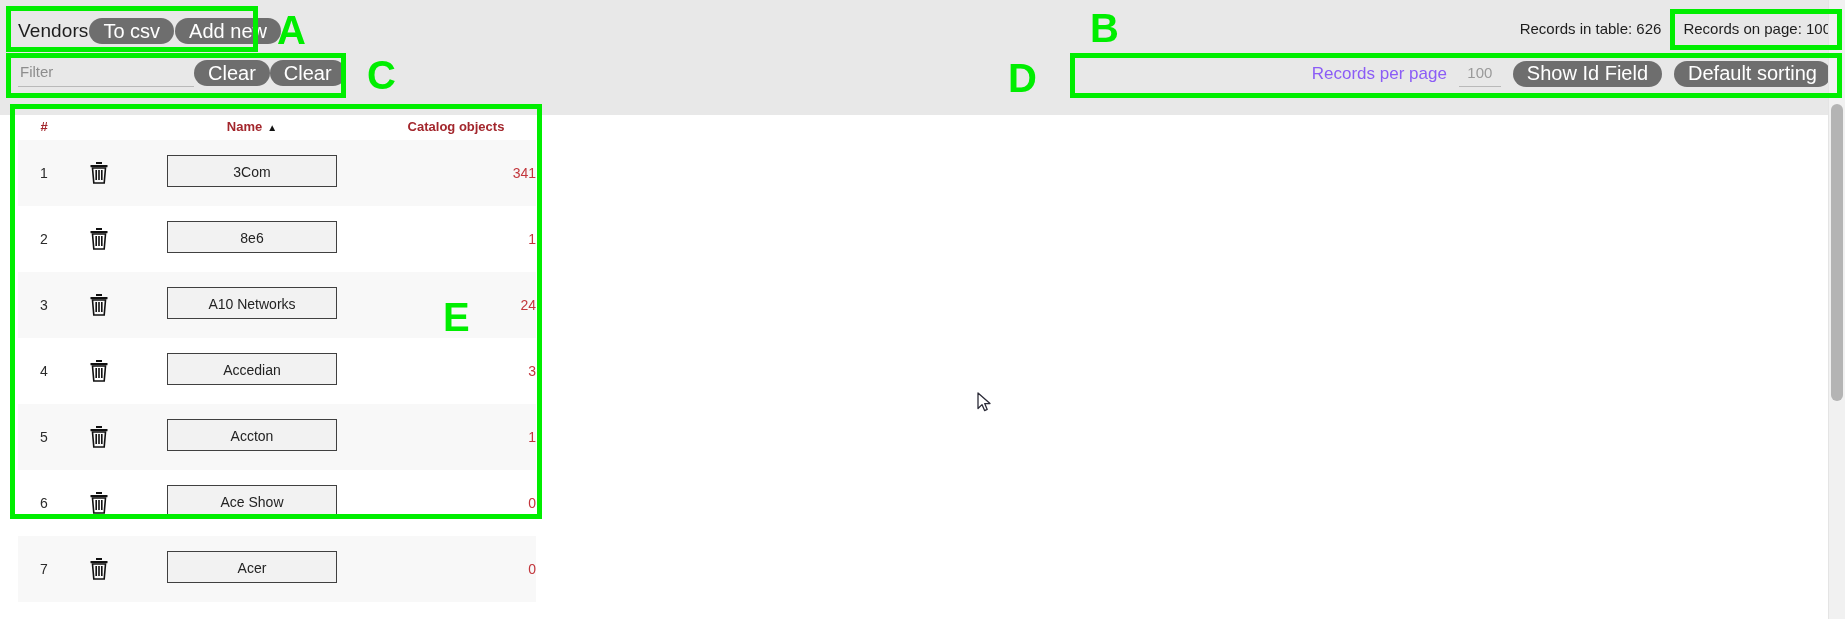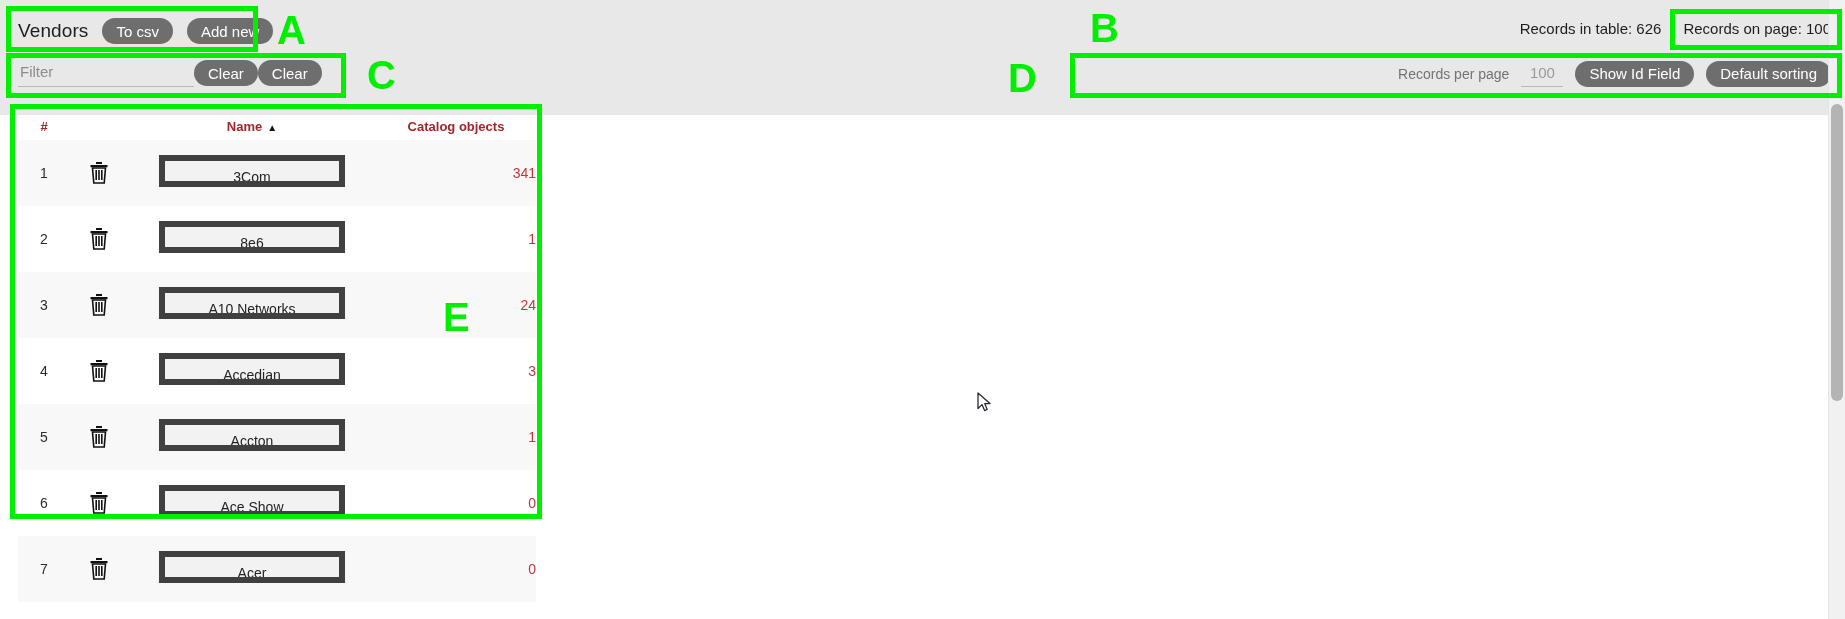--- a/index.html
+++ b/index.html
@@ -28,38 +28,38 @@
     height: 115px;
     background: #e8e8e8;
   }
 
   
   .titlebar {
     position: absolute;
     left: 18px; top: 14px;
     display: flex;
     align-items: center;
-    gap: 14px;
+    gap: 1px;
     height: 34px;
   }
   .page-title {
     font-size: 19px;
     color: #1d1d1d;
     letter-spacing: .1px;
     white-space: nowrap;
   }
   .pill {
     display: inline-flex;
     align-items: center;
     justify-content: center;
     background: #6e6e6e;
     color: #ffffff;
     border: none;
     border-radius: 14px;
-    font-size: 15px;
+    font-size: 20px;
     font-family: "Liberation Sans", sans-serif;
     padding: 5px 14px;
     height: 26px;
     box-sizing: border-box;
     cursor: pointer;
     white-space: nowrap;
   }
 
   
   .filterbar {
@@ -99,22 +99,22 @@
   
   .perpage {
     position: absolute;
     right: 14px; top: 60px;
     display: flex;
     align-items: center;
     gap: 12px;
     white-space: nowrap;
   }
   .perpage-label {
-    font-size: 14px;
-    color: #737373;
+    font-size: 17px;
+    color: #8b5cf6;
   }
   .perpage-input {
     width: 42px;
     height: 24px;
     border: none;
     border-bottom: 1px solid #b9b9b9;
     background: transparent;
     font-size: 15px;
     font-family: "Liberation Sans", sans-serif;
     color: #9a9a9a;
@@ -181,24 +181,24 @@
   .trash {
     display: inline-block;
     width: 22px;
     height: 24px;
     cursor: pointer;
     vertical-align: middle;
   }
 
   .name-box {
     display: inline-block;
-    width: 186px;
+    width: 170px;
     height: 32px;
     line-height: 32px;
-    border: 6px solid #404040;
+    border: 1px solid #404040;
     background: #f2f2f2;
     font-size: 14px;
     color: #232323;
     text-align: center;
     box-sizing: border-box;
     cursor: pointer;
     overflow: hidden;
     white-space: nowrap;
   }
 

